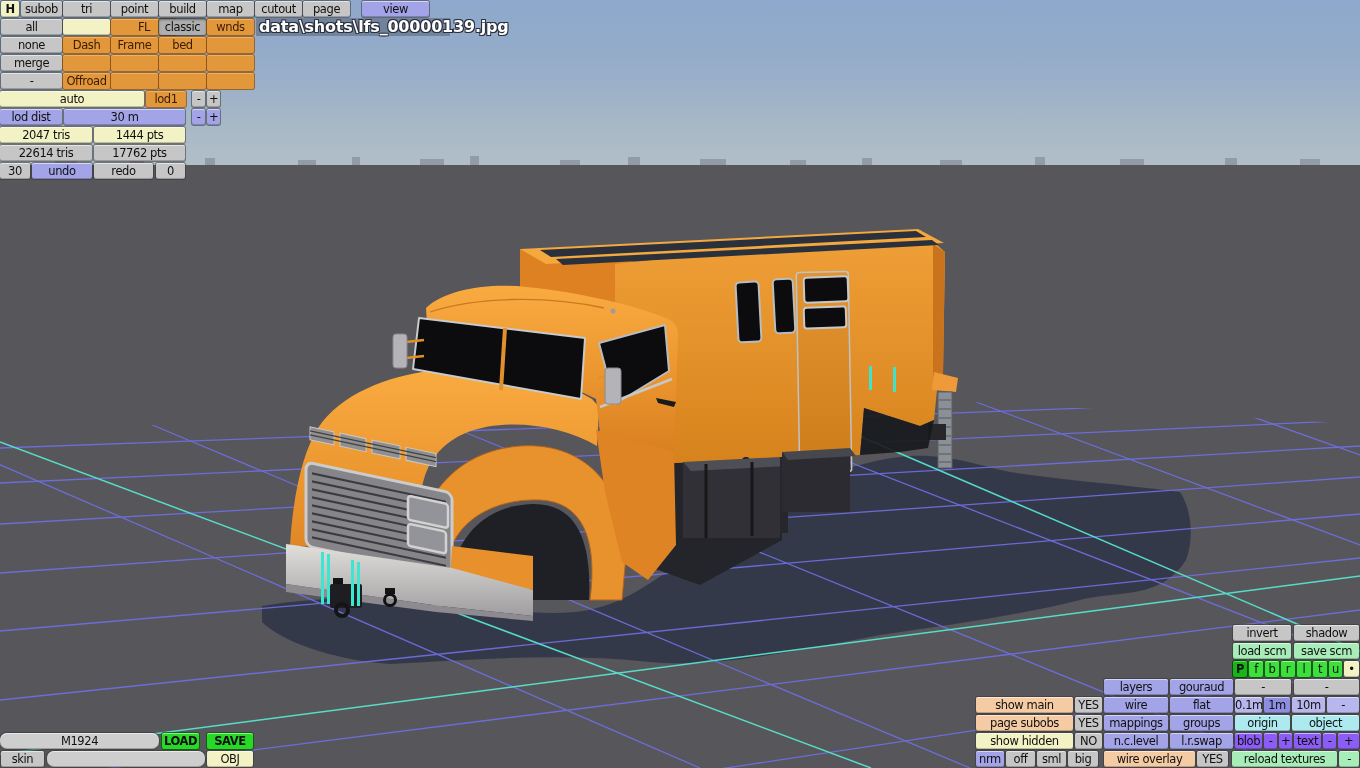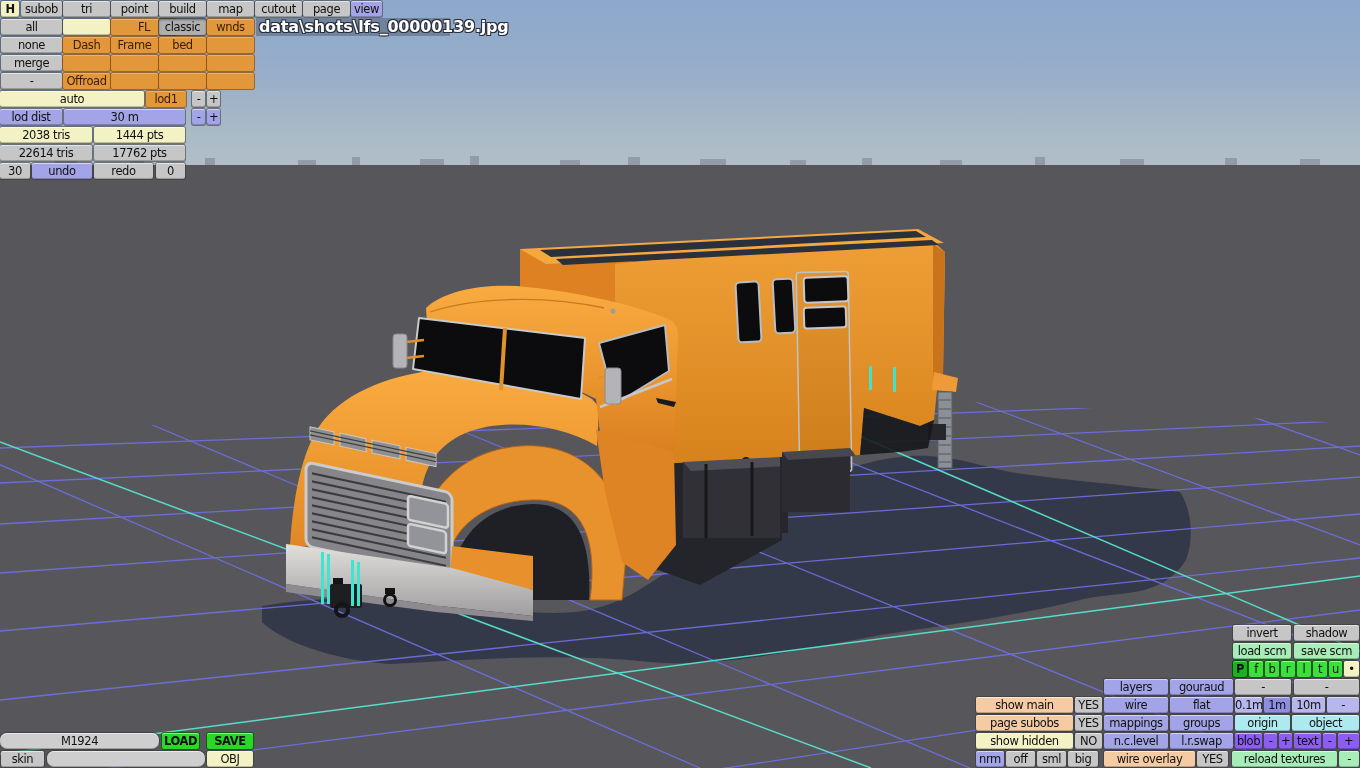--- a/index.html
+++ b/index.html
@@ -256,21 +256,21 @@
 
   <div>
     <div class="btn py bold" style="left:1px;top:1px;width:18px">H</div>
     <div class="btn g" style="left:21px;top:1px;width:41px">subob</div>
     <div class="btn g" style="left:63px;top:1px;width:47px">tri</div>
     <div class="btn g" style="left:111px;top:1px;width:47px">point</div>
     <div class="btn g" style="left:159px;top:1px;width:47px">build</div>
     <div class="btn g" style="left:207px;top:1px;width:47px">map</div>
     <div class="btn g" style="left:255px;top:1px;width:47px">cutout</div>
     <div class="btn g" style="left:303px;top:1px;width:47px">page</div>
-    <div class="btn peri" style="left:351px;top:1px;width:31px">view</div>
+    <div class="btn peri" style="left:362px;top:1px;width:67px">view</div>
   </div>
 
   <div id="filename">data\shots\lfs_00000139.jpg</div>
 
   <div>
     <div class="btn g" style="left:1px;top:19px;width:61px">all</div>
     <div class="btn py" style="left:63px;top:19px;width:47px"></div>
     <div class="btn o" style="left:111px;top:19px;width:66px">FL</div>
     <div class="btn g pressed" style="left:159px;top:19px;width:47px">classic</div>
     <div class="btn o" style="left:207px;top:19px;width:47px">wnds</div>
@@ -298,21 +298,21 @@
     <div class="btn py" style="left:0;top:91px;width:144px">auto</div>
     <div class="btn o" style="left:146px;top:91px;width:40px">lod1</div>
     <div class="btn g" style="left:192px;top:91px;width:13px">-</div>
     <div class="btn g" style="left:207px;top:91px;width:13px">+</div>
 
     <div class="btn peri" style="left:0;top:109px;width:62px">lod dist</div>
     <div class="btn peri" style="left:64px;top:109px;width:121px">30 m</div>
     <div class="btn peri" style="left:192px;top:109px;width:13px">-</div>
     <div class="btn peri" style="left:207px;top:109px;width:13px">+</div>
 
-    <div class="btn py" style="left:0;top:127px;width:92px">2038 tris</div>
+    <div class="btn py" style="left:0;top:127px;width:92px">2047 tris</div>
     <div class="btn py" style="left:94px;top:127px;width:91px">1444 pts</div>
     <div class="btn g" style="left:0;top:145px;width:92px">22614 tris</div>
     <div class="btn g" style="left:94px;top:145px;width:91px">17762 pts</div>
 
     <div class="btn g" style="left:0;top:163px;width:30px">30</div>
     <div class="btn peri" style="left:32px;top:163px;width:60px">undo</div>
     <div class="btn g" style="left:94px;top:163px;width:59px">redo</div>
     <div class="btn g" style="left:156px;top:163px;width:29px">0</div>
   </div>
 

